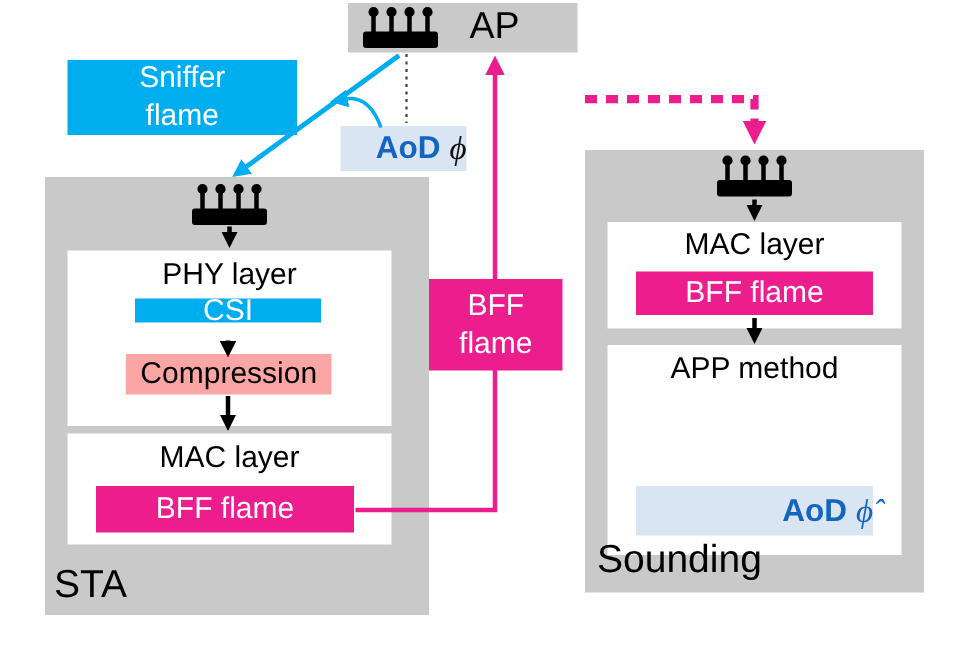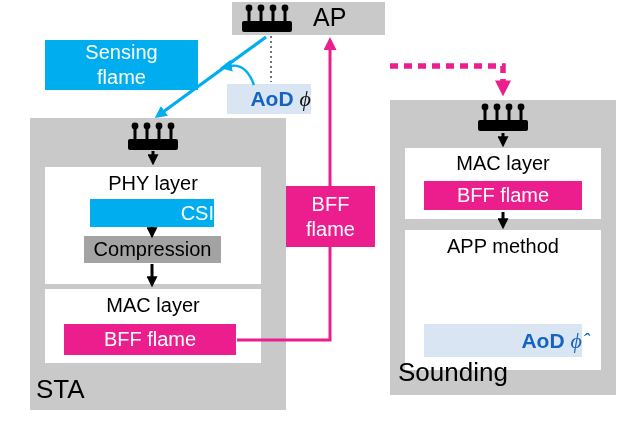--- a/index.html
+++ b/index.html
@@ -5,21 +5,21 @@
   html,body{margin:0;padding:0;background:#ffffff;}
   #stage{position:relative;width:640px;height:439px;background:#ffffff;overflow:hidden;
          font-family:"Liberation Sans","DejaVu Sans",sans-serif;color:#000;}
   .abs{position:absolute;box-sizing:border-box;}
   .col{display:flex;flex-direction:column;align-items:center;justify-content:center;text-align:center;}
   .row{display:flex;flex-direction:row;align-items:center;justify-content:flex-end;}
   .panel{background:#c9c9c9;}
   .whitebox{background:#ffffff;}
   .cyanbox{background:#00aeef;color:#ffffff;}
   .magbox{background:#ec1e8e;color:#ffffff;}
-  .graybox{background:#a3a3a3;color:#000;}
+  .graybox{background:#fca5a5;color:#000;}
   .bluebox{background:#d9e5f2;}
   .t20{font-size:20px;line-height:25px;}
   .title{font-size:20px;text-align:center;}
   .corner{font-size:26px;}
   .aod-word{font-weight:bold;color:#1565c0;font-size:21px;}
   .phi{font-family:"Liberation Serif","DejaVu Serif",serif;font-style:italic;font-size:22px;color:#111;}
   .phi-blue{color:#1565c0;}
   svg.overlay{position:absolute;left:0;top:0;pointer-events:none;}
 </style>
 </head>
@@ -37,21 +37,21 @@
       <circle cx="31" cy="4" r="3.4"></circle>
         <rect x="29.5" y="4" width="3" height="14"></rect>
       <circle cx="43" cy="4" r="3.4"></circle>
         <rect x="41.5" y="4" width="3" height="14"></rect>
       <rect x="0" y="17" width="50" height="11" rx="2"></rect>
     </g>
   </svg>
   <div class="abs" style="left:313px;top:3px;font-size:25px;">AP</div>
 
   <div class="abs cyanbox col t20" style="left:45px;top:40px;width:153px;height:50px;">
-    <span>Sensing</span>
+    <span>Sniffer</span>
     <span>flame</span>
   </div>
 
   <div class="abs bluebox row" style="left:227px;top:84px;width:84px;height:30px;gap:6px;">
     <span class="aod-word">AoD</span>
     <span class="phi">ϕ</span>
   </div>
 
   <div class="abs panel" style="left:30px;top:118px;width:256px;height:292px;"></div>
   <svg class="abs" style="left:128px;top:122px;" width="50" height="29" viewBox="0 0 50 29">
@@ -63,21 +63,21 @@
       <circle cx="31" cy="4" r="3.4"></circle>
         <rect x="29.5" y="4" width="3" height="14"></rect>
       <circle cx="43" cy="4" r="3.4"></circle>
         <rect x="41.5" y="4" width="3" height="14"></rect>
       <rect x="0" y="17" width="50" height="11" rx="2"></rect>
     </g>
   </svg>
 
   <div class="abs whitebox" style="left:45px;top:167px;width:216px;height:117px;"></div>
   <div class="abs title" style="left:45px;top:172px;width:216px;">PHY layer</div>
-  <div class="abs cyanbox col t20" style="left:90px;top:199px;width:124px;height:28px;align-items:flex-end;">
+  <div class="abs cyanbox col t20" style="left:90px;top:199px;width:124px;height:16px;">
     <span>CSI</span>
   </div>
   <div class="abs graybox col t20" style="left:84px;top:236px;width:137px;height:27px;">
     <span>Compression</span>
   </div>
 
   <div class="abs whitebox" style="left:45px;top:289px;width:216px;height:74px;"></div>
   <div class="abs title" style="left:45px;top:294px;width:216px;">MAC layer</div>
   <div class="abs magbox col t20" style="left:64px;top:324px;width:172px;height:31px;">
     <span>BFF flame</span>

